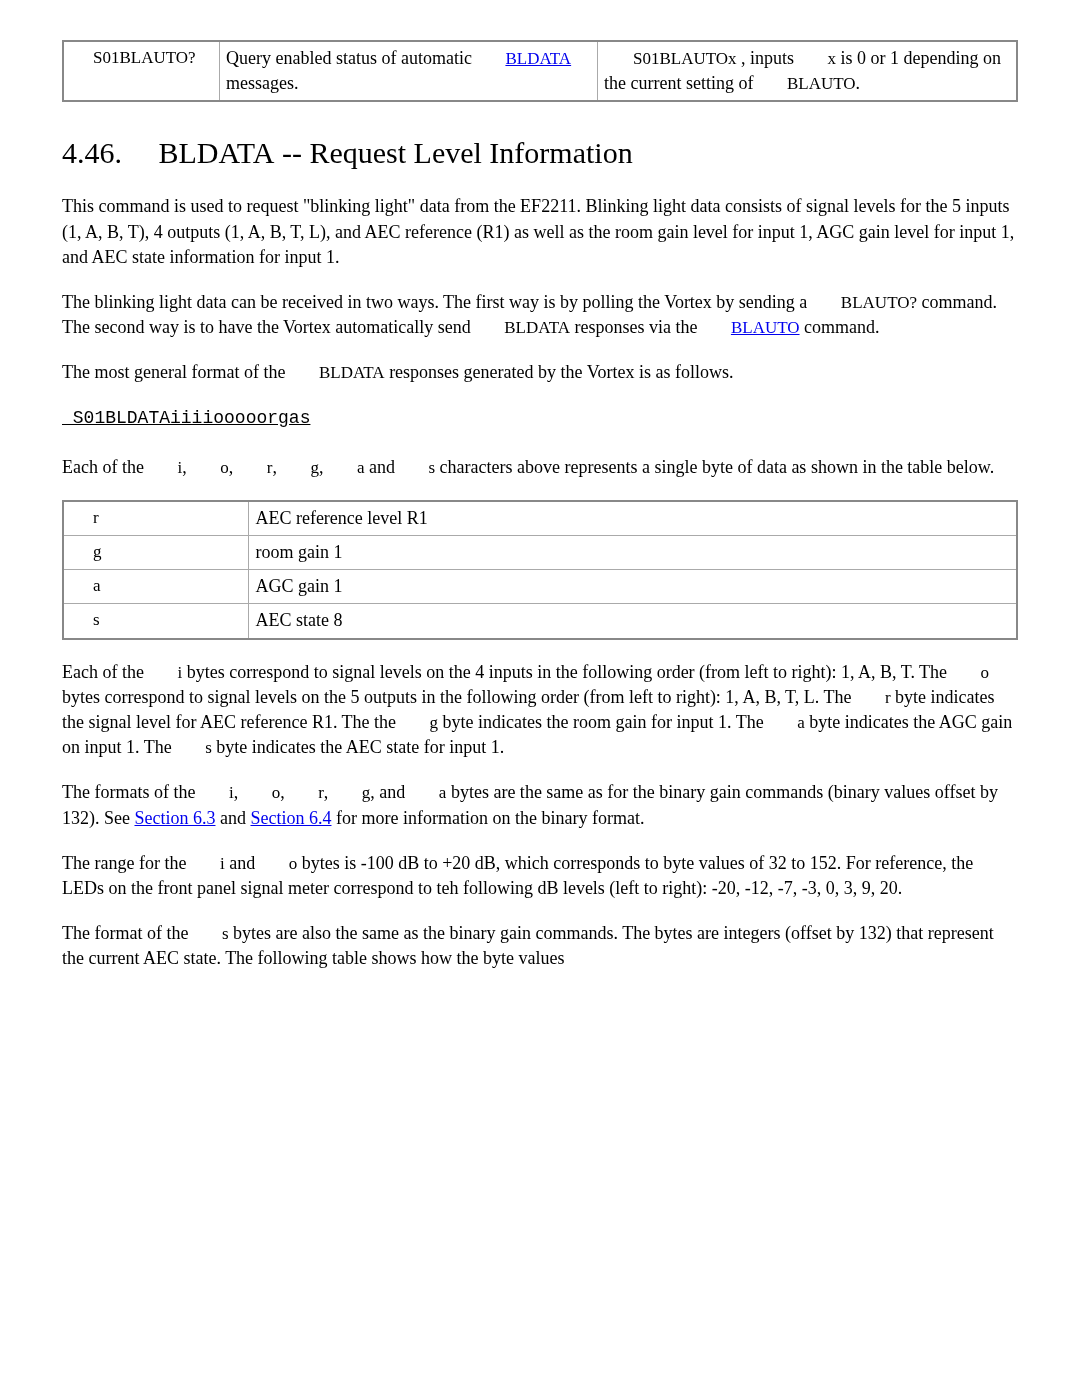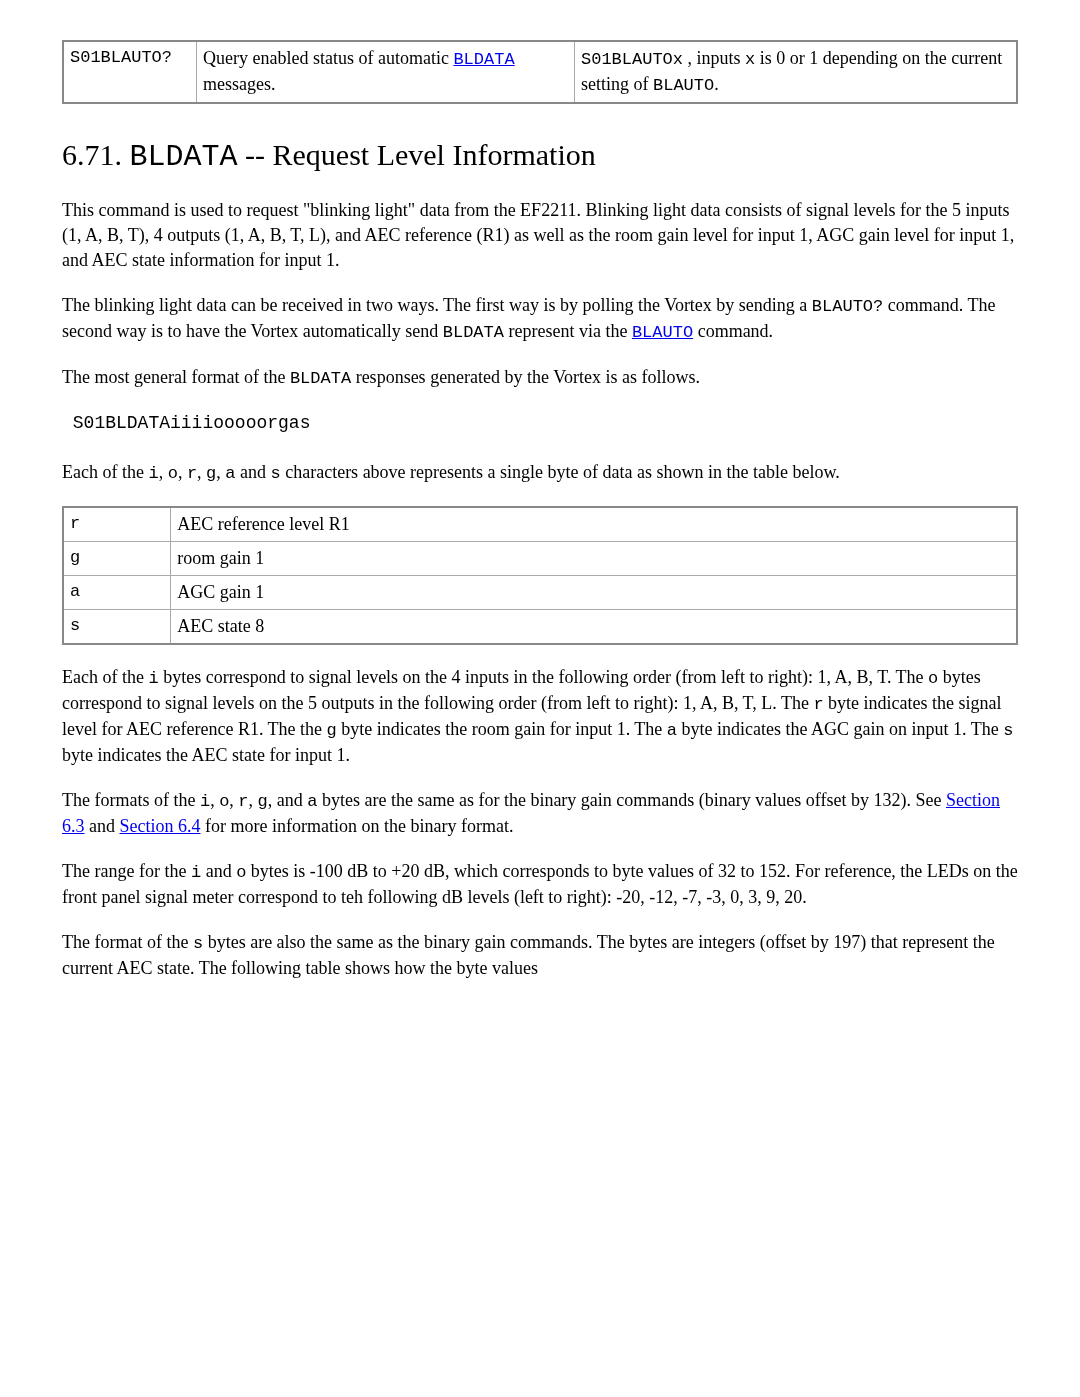--- a/index.html
+++ b/index.html
@@ -22,22 +22,23 @@
       border: 2px solid #888;
     }
     td, th {
       border: 1px solid #aaa;
       padding: 4px 6px;
       text-align: left;
       vertical-align: top;
       font-weight: normal;
     }
     code, .mono {
-      font-family: Liberation Mono, monospace;
+      font-family: Liberation Serif, serif;
       font-size: 17px;
+      padding-left: 29px;
     }
     h2 {
       font-family: Georgia, 'Times New Roman', serif;
       font-size: 30px;
       font-weight: normal;
       margin: 30px 0 20px 0;
     }
     h2 .mono {
       font-size: 30px;
     }
@@ -46,20 +47,21 @@
       text-align: left;
     }
     a {
       color: #0000EE;
       text-decoration: underline;
     }
     .codeblock {
       font-family: 'Courier New', Courier, monospace;
       margin: 0 0 24px 0;
       white-space: pre;
+      text-decoration: underline;
     }
     .col-narrow { width: 120px; }
     .col-mid { width: 365px; }
     .col-bytes { width: 315px; }
     th .bold { font-weight: bold; }
   </style>
 </head>
 <body>
 
 <table class="outer-border">
@@ -70,27 +72,27 @@
       <span>Query enabled status of automatic </span><a href="#" class="mono">BLDATA</a><span> messages.</span>
     </td>
     <td>
       <span class="mono">S01BLAUTOx</span><span> , inputs </span><span class="mono">x</span><span> is 0 or 1 depending on the current setting of </span><span class="mono">BLAUTO</span><span>.</span>
     </td>
   </tr>
 </tbody>
   </table>
 
 <h2>
-  <span>6.71. </span><span class="mono">BLDATA</span><span> -- Request Level Information</span>
+  <span>4.46. </span><span class="mono">BLDATA</span><span> -- Request Level Information</span>
 </h2>
 
 <p>This command is used to request "blinking light" data from the EF2211. Blinking light data consists of signal levels for the 5 inputs (1, A, B, T), 4 outputs (1, A, B, T, L), and AEC reference (R1) as well as the room gain level for input 1, AGC gain level for input 1, and AEC state information for input 1.</p>
 
 <p>
-  <span>The blinking light data can be received in two ways. The first way is by polling the Vortex by sending a </span><span class="mono">BLAUTO?</span><span> command. The second way is to have the Vortex automatically send </span><span class="mono">BLDATA</span><span> represent via the </span><a href="#" class="mono">BLAUTO</a><span> command.</span>
+  <span>The blinking light data can be received in two ways. The first way is by polling the Vortex by sending a </span><span class="mono">BLAUTO?</span><span> command. The second way is to have the Vortex automatically send </span><span class="mono">BLDATA</span><span> responses via the </span><a href="#" class="mono">BLAUTO</a><span> command.</span>
 </p>
 
 <p>
   <span>The most general format of the </span><span class="mono">BLDATA</span><span> responses generated by the Vortex is as follows.</span>
 </p>
 
 <div class="codeblock"> S01BLDATAiiiiooooorgas</div>
 
 <p>
   <span>Each of the </span><span class="mono">i</span><span>, </span><span class="mono">o</span><span>, </span><span class="mono">r</span><span>, </span><span class="mono">g</span><span>, </span><span class="mono">a</span><span> and </span><span class="mono">s</span><span> characters above represents a single byte of data as shown in the table below.</span>
@@ -123,14 +125,14 @@
 
 <p>
   <span>The formats of the </span><span class="mono">i</span><span>, </span><span class="mono">o</span><span>, </span><span class="mono">r</span><span>, </span><span class="mono">g</span><span>, and </span><span class="mono">a</span><span> bytes are the same as for the binary gain commands (binary values offset by 132). See </span><a href="#">Section 6.3</a><span> and </span><a href="#">Section 6.4</a><span> for more information on the binary format.</span>
 </p>
 
 <p>
   <span>The range for the </span><span class="mono">i</span><span> and </span><span class="mono">o</span><span> bytes is -100 dB to +20 dB, which corresponds to byte values of 32 to 152. For reference, the LEDs on the front panel signal meter correspond to teh following dB levels (left to right): -20, -12, -7, -3, 0, 3, 9, 20.</span>
 </p>
 
 <p style="margin-bottom:0;">
-  <span>The format of the </span><span class="mono">s</span><span> bytes are also the same as the binary gain commands. The bytes are integers (offset by 197) that represent the current AEC state. The following table shows how the byte values</span>
+  <span>The format of the </span><span class="mono">s</span><span> bytes are also the same as the binary gain commands. The bytes are integers (offset by 132) that represent the current AEC state. The following table shows how the byte values</span>
 </p>
 
 </body></html>

